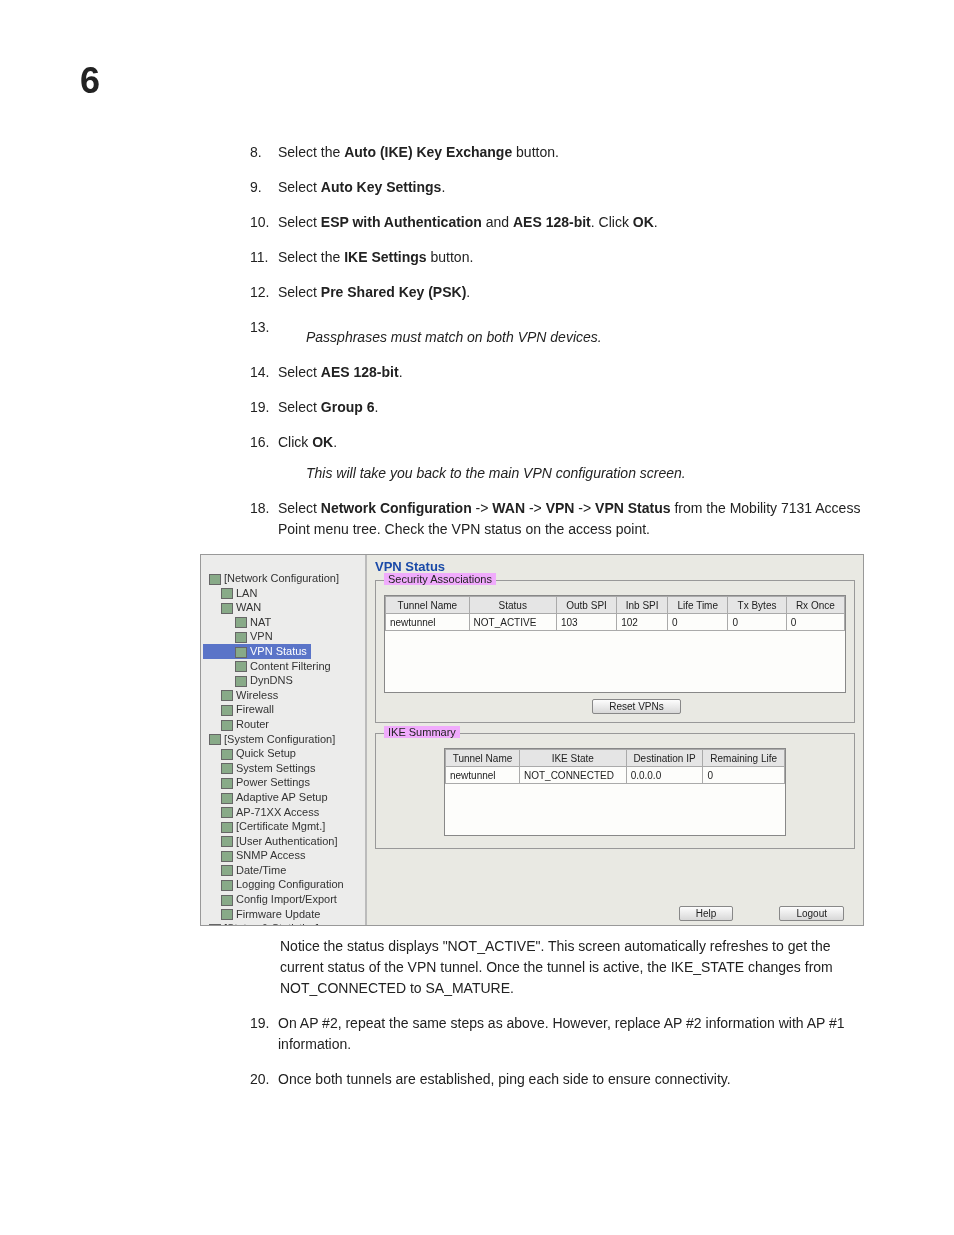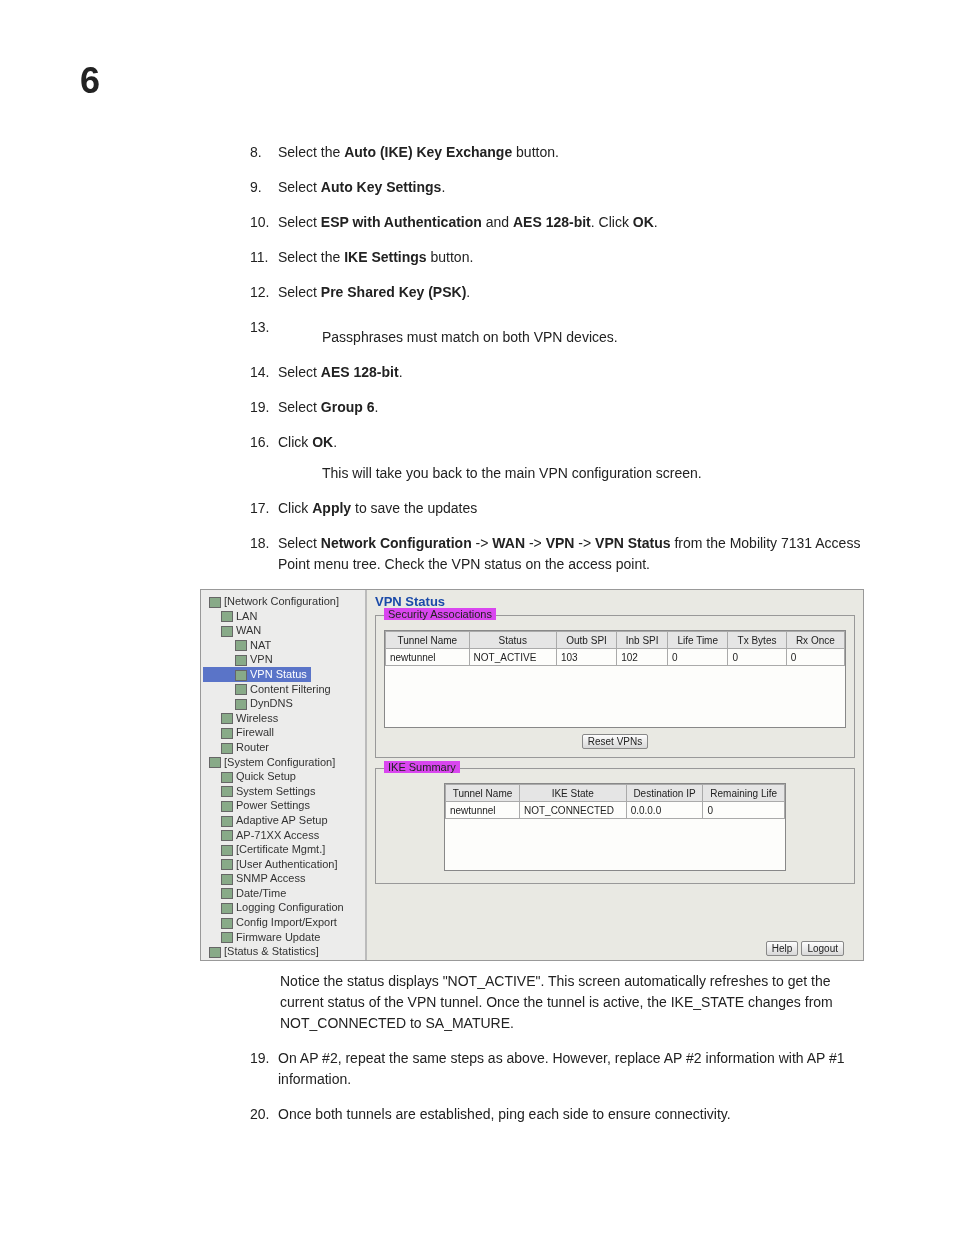--- a/index.html
+++ b/index.html
@@ -30,21 +30,22 @@
     margin-bottom: 14px;
     line-height: 1.5;
   }
   ol.steps > li .num {
     width: 28px;
     flex: 0 0 28px;
   }
   ol.steps > li .txt { flex: 1; }
   ol.steps > li .sub {
     margin-top: 10px;
-    margin-left: 44px;
+    margin-left: 28px;
+    font-style: italic;
   }
   .b { font-weight: bold; }
   .para {
     margin: 10px 0 14px 200px;
     line-height: 1.5;
   }
 
   
   .shot {
     margin: 14px 0 10px 120px;
@@ -54,21 +55,21 @@
     font-size: 11px;
     color: #222;
     display: flex;
     position: relative;
     height: 370px;
   }
   .tree {
     width: 160px;
     flex: 0 0 160px;
     border-right: 2px solid #bbb;
-    padding: 4px 2px;
+    padding: 16px 2px;
     background: #ececeb;
     overflow: hidden;
   }
   .tree-item {
     padding: 1px 0 1px 0;
     white-space: nowrap;
     color: #333;
   }
   .tree-item.sel {
     background: #5a74c8;
@@ -98,21 +99,21 @@
   .grp {
     border: 1px solid #999;
     margin-bottom: 10px;
     position: relative;
     padding: 14px 8px 8px;
   }
   .grp-title {
     position: absolute;
     top: -8px;
     left: 8px;
-    background: #d946ef;
+    background: #f0abfc;
     padding: 0 4px;
     font-size: 11px;
   }
   table.data {
     border-collapse: collapse;
     background: #fdfdfb;
     width: 100%;
     font-size: 10px;
     border: 1px solid #999;
     padding-left: 17px;
@@ -139,24 +140,25 @@
     background: #fdfdfb;
     height: 86px;
     overflow: hidden;
     width: 340px;
     margin: 0 auto;
   }
   .btn {
     display: inline-block;
     background: linear-gradient(#fdfdfd,#d8d8d8);
     border: 1px solid #888;
-    padding: 1px 5px;
+    padding: 1px 16px;
     font-size: 10px;
     border-radius: 2px;
     cursor: default;
+    margin-left: 43px;
   }
   .center-row { text-align: center; margin-top: 6px; }
   .footer-btns {
     position: absolute;
     right: 19px;
     bottom: 4px;
   }
 </style>
 </head>
 <body>
@@ -211,26 +213,20 @@
         <span class="num">19.</span>
         <span class="txt">
           <div>Select <span class="b">Group 6</span>.</div>
         </span>
       </li>
       <li>
         <span class="num">16.</span>
         <span class="txt">
           <div>Click <span class="b">OK</span>.</div>
           <div class="sub">This will take you back to the main VPN configuration screen.</div>
-        </span>
-      </li>
-      <li>
-        <span class="num">17.</span>
-        <span class="txt">
-          <div>Click <span class="b">Apply</span> to save the updates</div>
         </span>
       </li>
       <li>
         <span class="num">18.</span>
         <span class="txt">
           <div>Select <span class="b">Network Configuration</span> -&gt; <span class="b">WAN</span> -&gt; <span class="b">VPN</span> -&gt; <span class="b">VPN Status</span> from the Mobility 7131 Access Point menu tree. Check the VPN status on the access point.</div>
         </span>
       </li>
     </ol>
 

